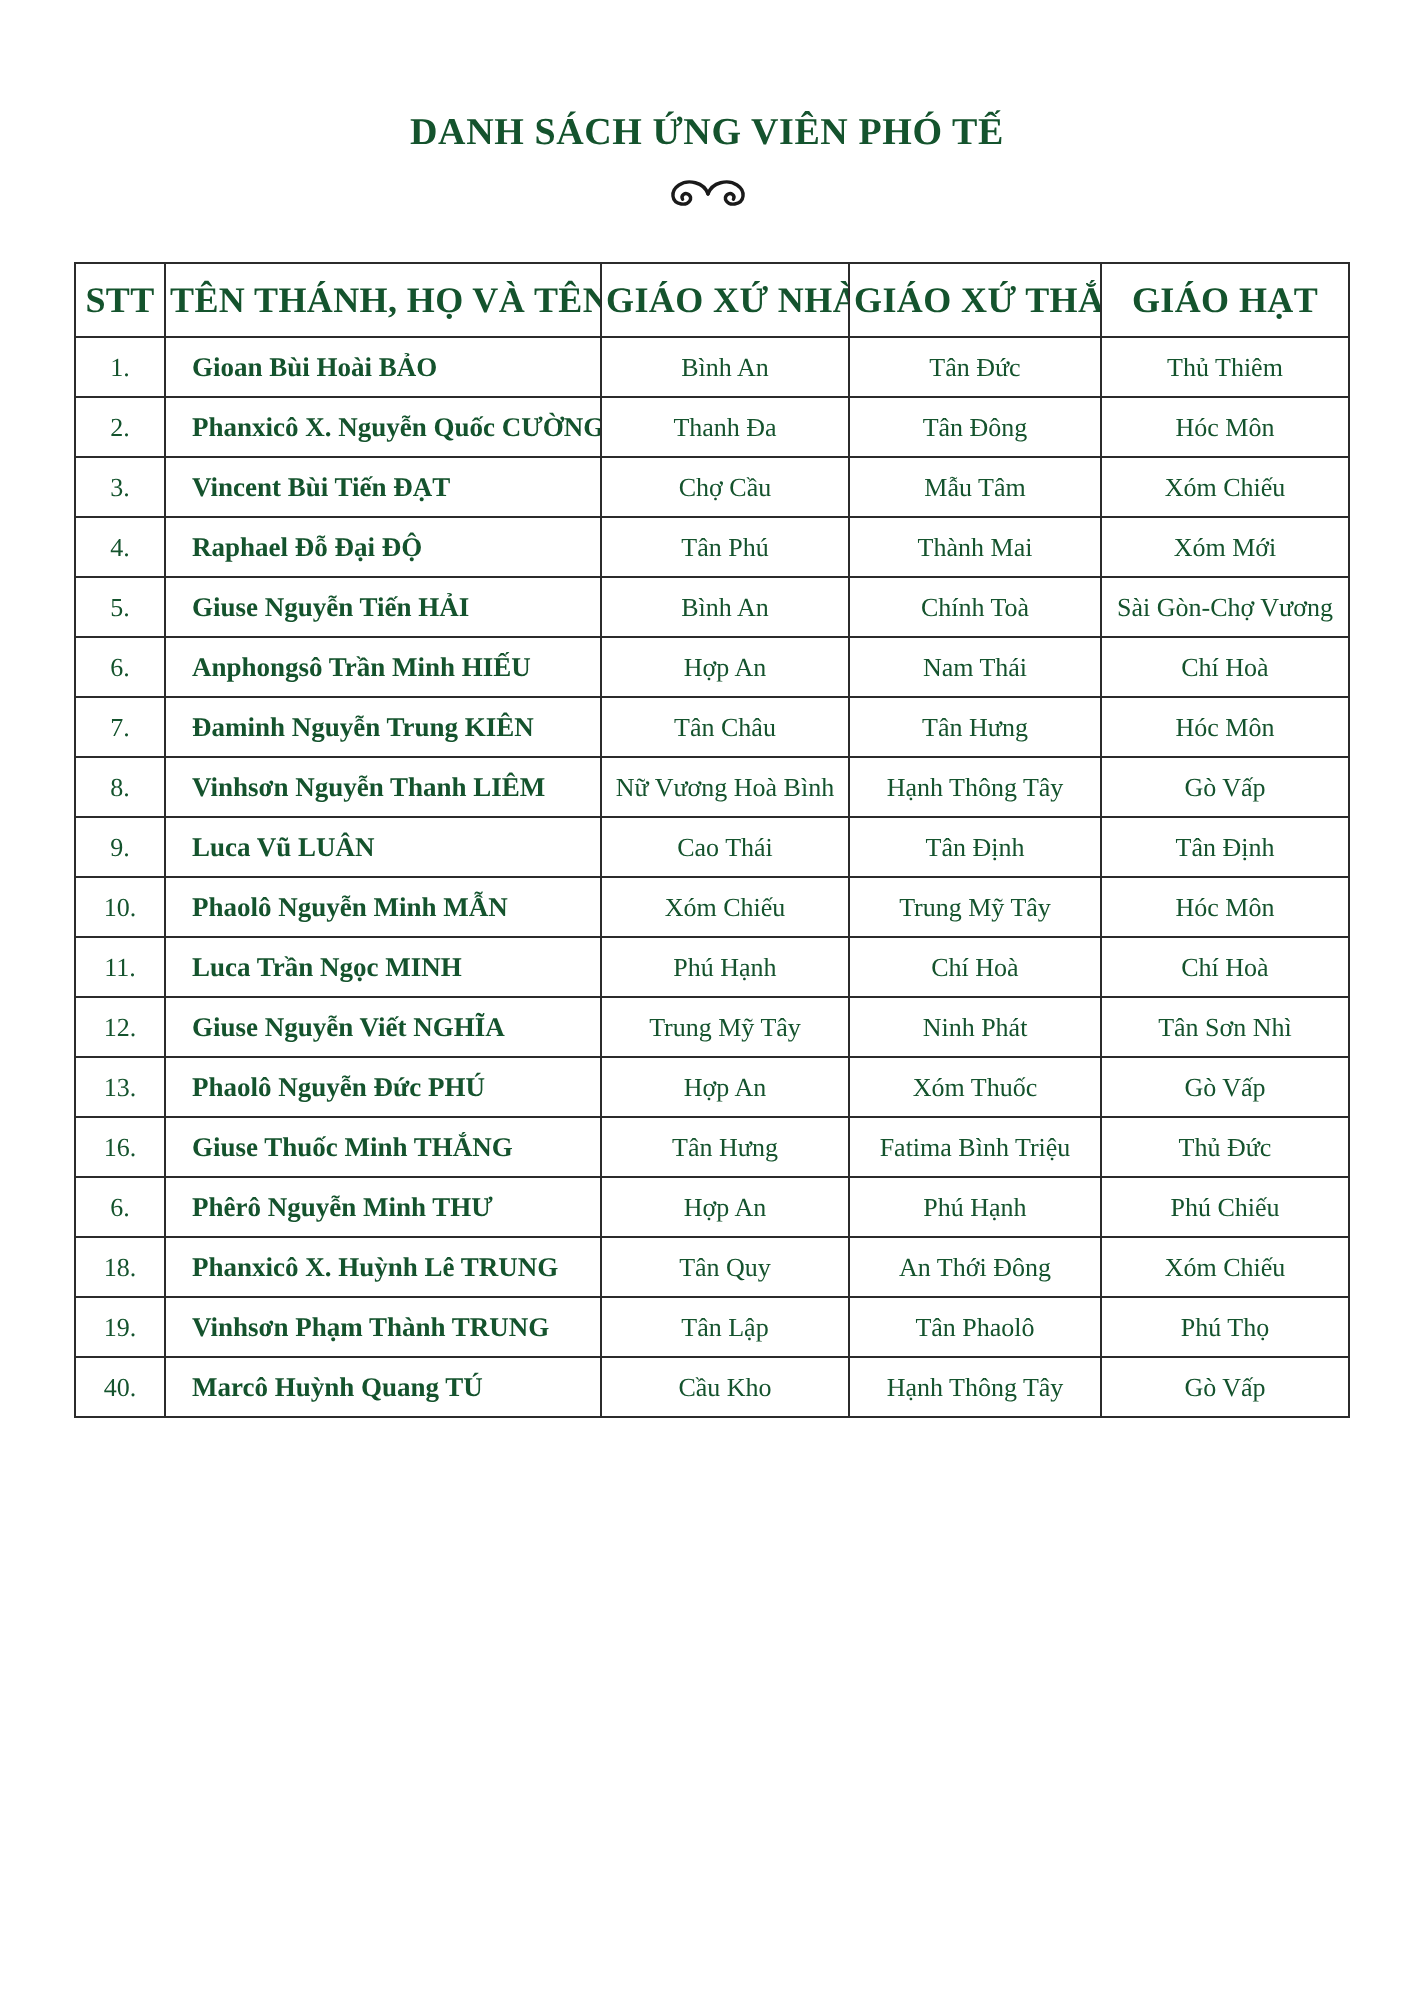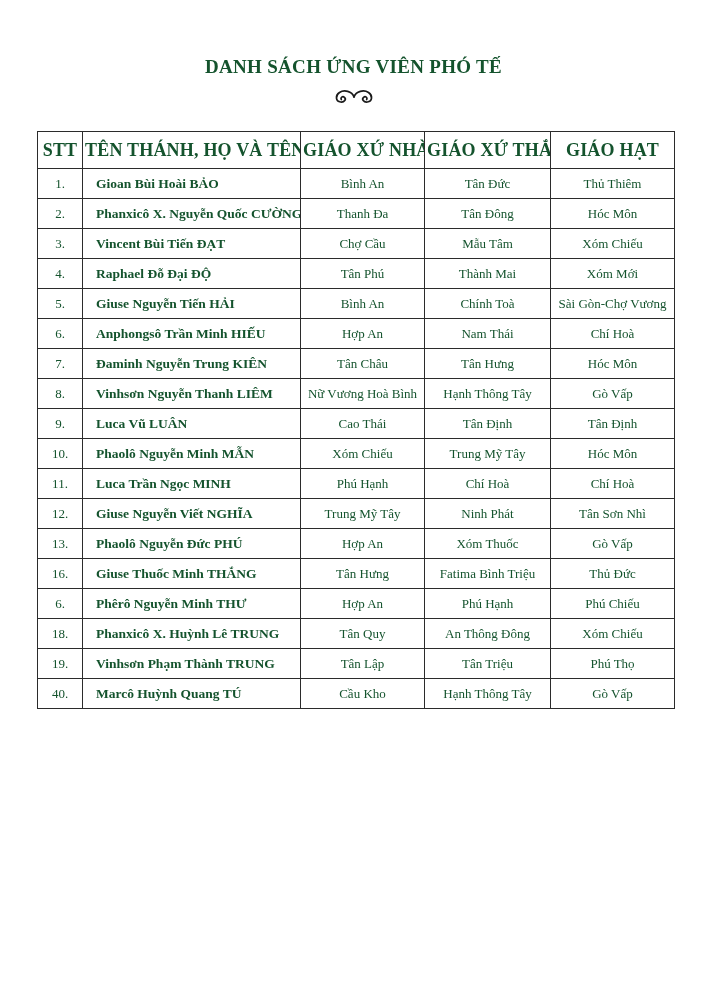--- a/index.html
+++ b/index.html
@@ -181,29 +181,29 @@
     <td class="c-name">Phêrô Nguyễn Minh THƯ</td>
     <td class="c-home">Hợp An</td>
     <td class="c-help">Phú Hạnh</td>
     <td class="c-deanery">Phú Chiếu</td>
   </tr>
 
   <tr>
     <td class="c-stt">18.</td>
     <td class="c-name">Phanxicô X. Huỳnh Lê TRUNG</td>
     <td class="c-home">Tân Quy</td>
-    <td class="c-help">An Thông Đông</td>
+    <td class="c-help">An Thới Đông</td>
     <td class="c-deanery">Xóm Chiếu</td>
   </tr>
 
   <tr>
     <td class="c-stt">19.</td>
     <td class="c-name">Vinhsơn Phạm Thành TRUNG</td>
     <td class="c-home">Tân Lập</td>
-    <td class="c-help">Tân Triệu</td>
+    <td class="c-help">Tân Phaolô</td>
     <td class="c-deanery">Phú Thọ</td>
   </tr>
 
   <tr>
     <td class="c-stt">40.</td>
     <td class="c-name">Marcô Huỳnh Quang TÚ</td>
     <td class="c-home">Cầu Kho</td>
     <td class="c-help">Hạnh Thông Tây</td>
     <td class="c-deanery">Gò Vấp</td>
   </tr>

